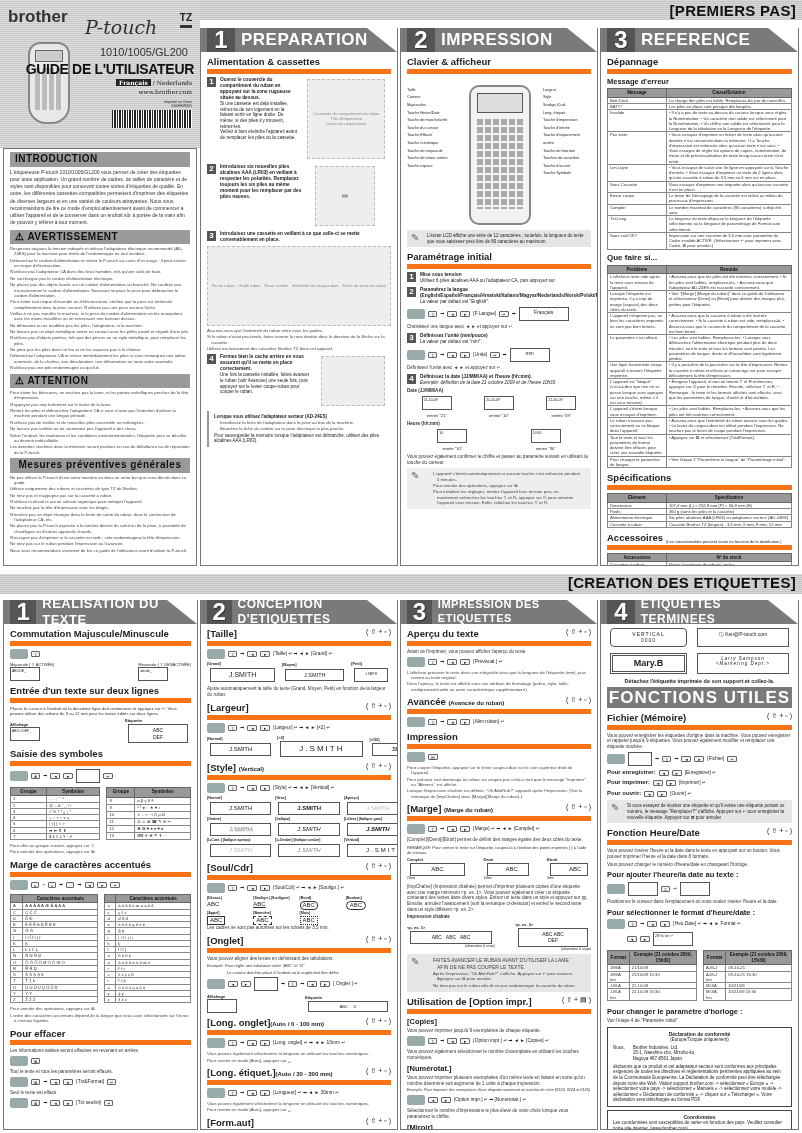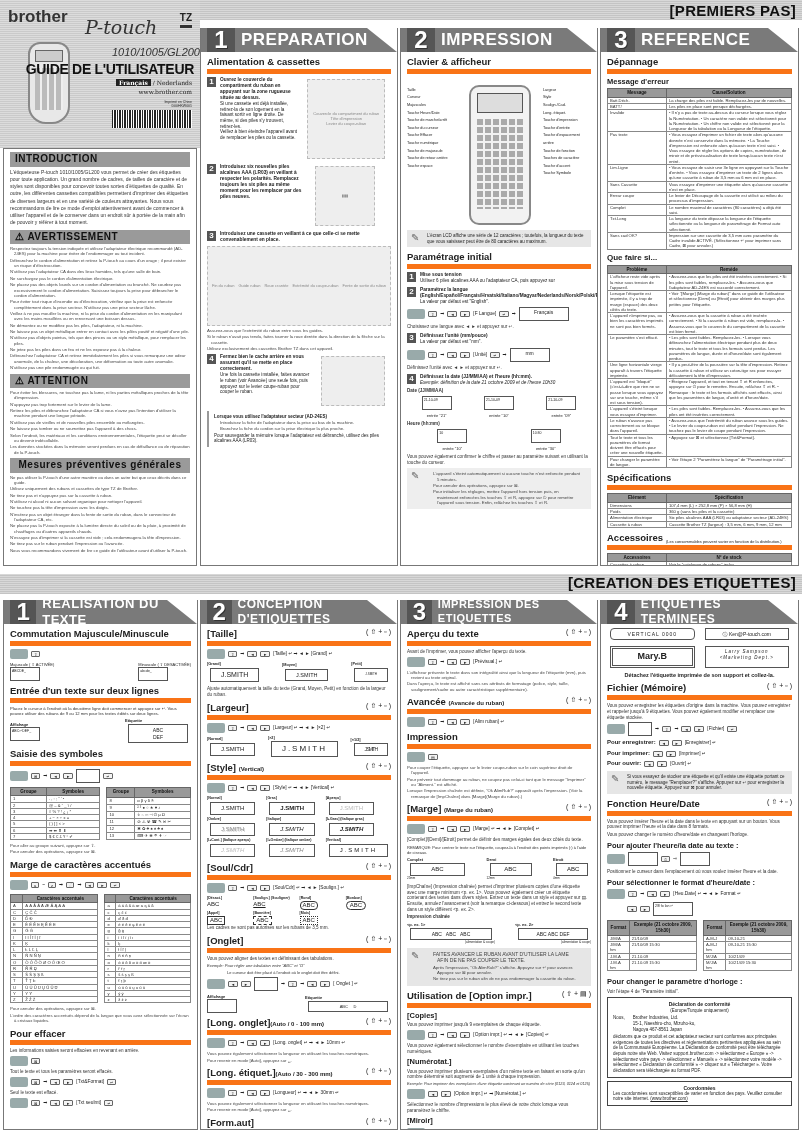--- a/index.html
+++ b/index.html
@@ -17,21 +17,21 @@
 p,.txt{margin:0 6px 2px;font-size:4.6px;color:#333}
 .bul{margin:0 6px 1px 10px;font-size:4.3px;color:#444;text-indent:-4px}
 .gbox{background:#9a9a9a;color:#111;font-weight:900;font-size:10px;padding:1px 5px;margin:3px 6px 2px;letter-spacing:.5px}
 table{border-collapse:collapse;margin:1px 6px 3px;width:calc(100% - 12px)}
 th{background:#999;color:#111;font-size:4.6px;border:1px solid #666;padding:1px}
 td{border:1px solid #888;font-size:4.2px;padding:0 2px;color:#333;vertical-align:top}
 .keyrow{display:flex;align-items:center;gap:3px;margin:2px 6px 3px;font-size:4.8px}
 .hand{width:18px;height:10px;background:#9aa;border-radius:2px}
 .kbd{display:inline-block;border:1px solid #666;border-radius:1px;padding:0 2px;font-size:4px;min-width:7px;height:6px;background:#f4f4f4}
 .lcd{border:1px solid #555;width:30px;height:14px;font-size:3.5px;padding:1px}
-.lab{display:inline-block;border:1px solid #555;font-size:6px;padding:2px 10px;margin:1px 3px;text-align:center}
+.lab{display:inline-block;border:1px solid #555;font-size:6px;padding:2px 18px;margin:1px 3px;text-align:center}
 .note{background:#e6e6e6;margin:3px 6px;padding:3px 4px 3px 20px;font-size:4.5px;position:relative}
 .note:before{content:"✎";position:absolute;left:4px;top:2px;font-size:10px;color:#666}
 .step{display:flex;gap:4px;margin:3px 6px}
 .step .n{background:#555;color:#fff;font-weight:bold;font-size:8px;width:9px;height:10px;text-align:center;flex:none}
 .step .c{font-size:4.6px}
 .step b{font-size:4.8px}
 .illu{background:#eee;border:1px dashed #bbb;margin:2px 6px;color:#888;font-size:4px;display:flex;align-items:center;justify-content:center}
 .frame{border:1px solid #444;margin:3px 6px;padding:3px 5px;font-size:4.5px}
 .frame .ti{text-align:center;font-weight:bold;font-size:5px}
 .barcode{height:18px;width:80px;background:repeating-linear-gradient(90deg,#222 0 1px,#fff 1px 2px,#222 2px 4px,#fff 4px 5px)}
@@ -44,21 +44,21 @@
 </div>
 
 <div style="position:absolute;left:0;top:0;width:200px;height:148px;background:repeating-linear-gradient(#dcdcdc 0 1px,#cacaca 1px 2px);">
   <div style="position:absolute;left:8px;top:6px;font-weight:bold;font-size:17px;color:#333;">brother</div>
   <div style="position:absolute;left:85px;top:16px;font-family:'DejaVu Serif',serif;font-style:italic;font-size:19px;color:#333;text-align:center;">P-touch</div>
   <div style="position:absolute;right:8px;top:12px;font-weight:900;font-size:10px;border-bottom:3px solid #333;">TZ</div>
   <div style="position:absolute;left:28px;top:42px;width:42px;height:82px;background:#e8e8e8;border:2px solid #888;border-radius:12px 12px 18px 18px;">
     <div style="margin:6px 5px;height:12px;background:#ccc;border:1px solid #666"></div>
     <div style="margin:2px 5px;height:42px;background:repeating-linear-gradient(90deg,#bbb 0 5px,#eee 5px 7px)"></div>
   </div>
-  <div style="position:absolute;right:0;top:46px;font-style:italic;font-size:11px;color:#333;">1010/1005/GL200</div>
+  <div style="position:absolute;right:12px;top:46px;font-size:11px;color:#333;">1010/1005/GL200</div>
   <div style="position:absolute;right:6px;top:61px;font-weight:900;font-size:14px;color:#111;letter-spacing:-.3px;">GUIDE DE L'UTILISATEUR</div>
   <div style="position:absolute;right:8px;top:79px;font-size:6px;font-family:'DejaVu Serif',serif;">
     <span style="background:#222;color:#fff;padding:0 3px;font-weight:bold">Français</span>
     <span>/ Nederlands</span>
   </div>
   <div style="position:absolute;right:8px;top:88px;font-size:6px;font-family:'DejaVu Serif',serif;">www.brother.com</div>
   <div style="position:absolute;right:8px;top:100px;font-size:3.5px;">Imprimé en Chine</div>
   <div style="position:absolute;right:8px;top:104px;font-size:3.5px;">D00HKW001</div>
   <div class="barcode" style="position:absolute;right:8px;top:110px;"></div>
 </div>
@@ -848,20 +848,21 @@
       <span class="t" style="font-size:12px">ETIQUETTES TERMINEES</span>
     </div>
   <div style="display:grid;grid-template-columns:1fr 1fr;gap:4px;margin:3px 6px">
     <div class="lab" style="font-size:5px;border-radius:4px;letter-spacing:1px">VERTICAL 0000</div>
     <div class="lab" style="font-size:5px">ⓘ Ken@P-touch.com</div>
     <div class="lab" style="font-size:9px;font-weight:bold;border-style:double;border-width:3px">Mary.B</div>
     <div class="lab" style="font-size:4.5px;font-style:italic;white-space:pre;letter-spacing:1px">Larry Sampson
 &lt;Marketing Dept.&gt;</div>
   </div>
   <div style="text-align:center;font-weight:bold;font-size:5.5px;margin:2px 0">Détachez l'étiquette imprimée de son support et collez-la.</div>
+  <div style="background:#7a7a7a;color:#fff;text-align:center;font-weight:900;font-size:17px;margin:2px 6px;letter-spacing:1px">FONCTIONS UTILES</div>
   <h2>
       <span>Fichier (Mémoire)</span>
       <span class="key">( ⇧ + ▫ )</span>
     </h2>
   <p>Vous pouvez enregistrer les étiquettes d'origine dans la machine. Vous pouvez enregistrer et rappeler jusqu'à 9 étiquettes. Vous pouvez également modifier et remplacer une étiquette stockée.</p>
   <div class="keyrow"><span class="hand"></span><span class="lcd" style="width:24px"></span>➡<span class="kbd">⇧</span>➡<span class="kbd">◄</span><span class="kbd">►</span>[Fichier]<span class="kbd">↵</span></div>
   <div class="keyrow">
       <b style="font-size:6px">Pour enregistrer:</b>
       <span class="kbd">◄</span>
       <span class="kbd">►</span>

